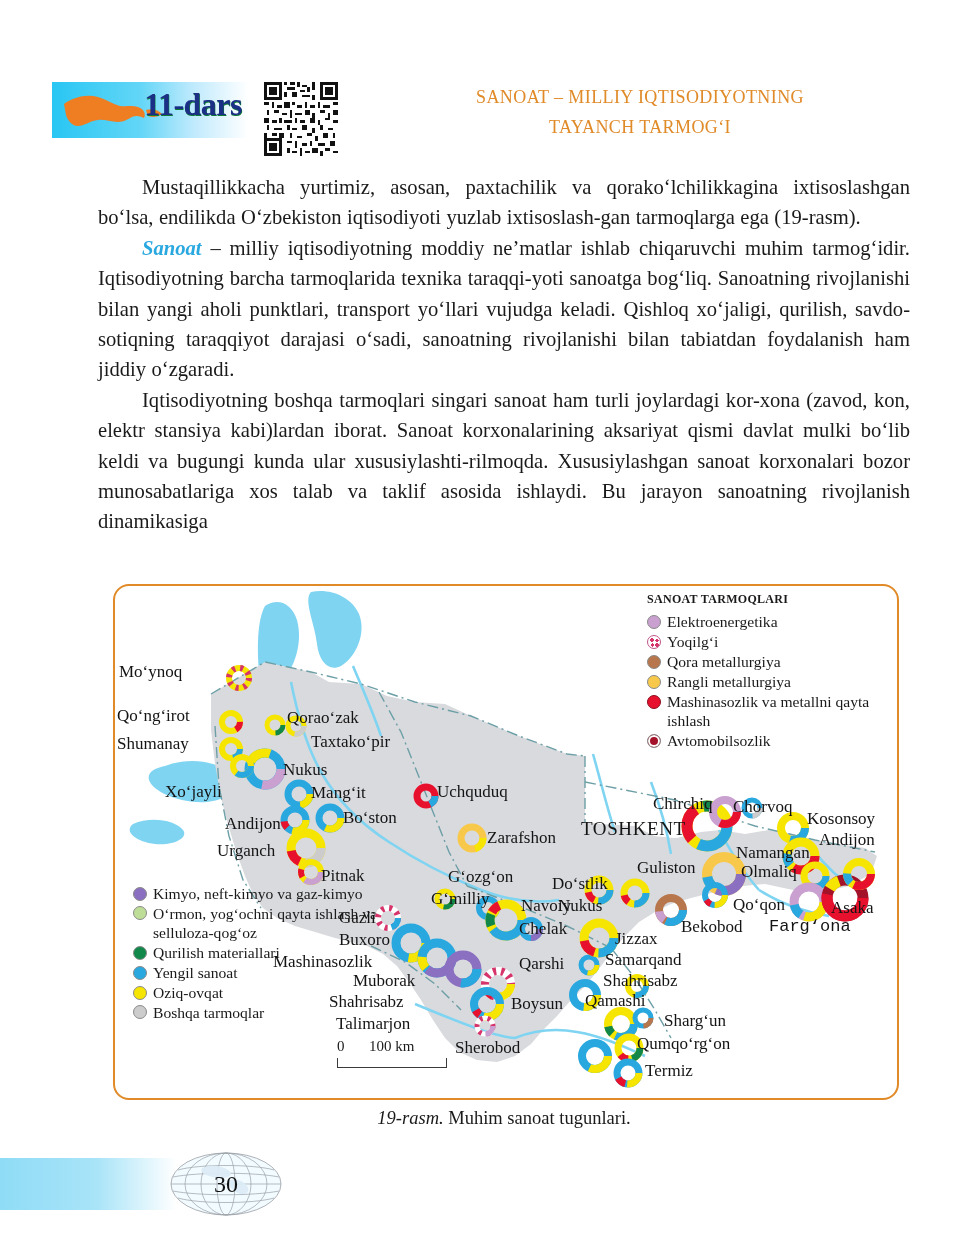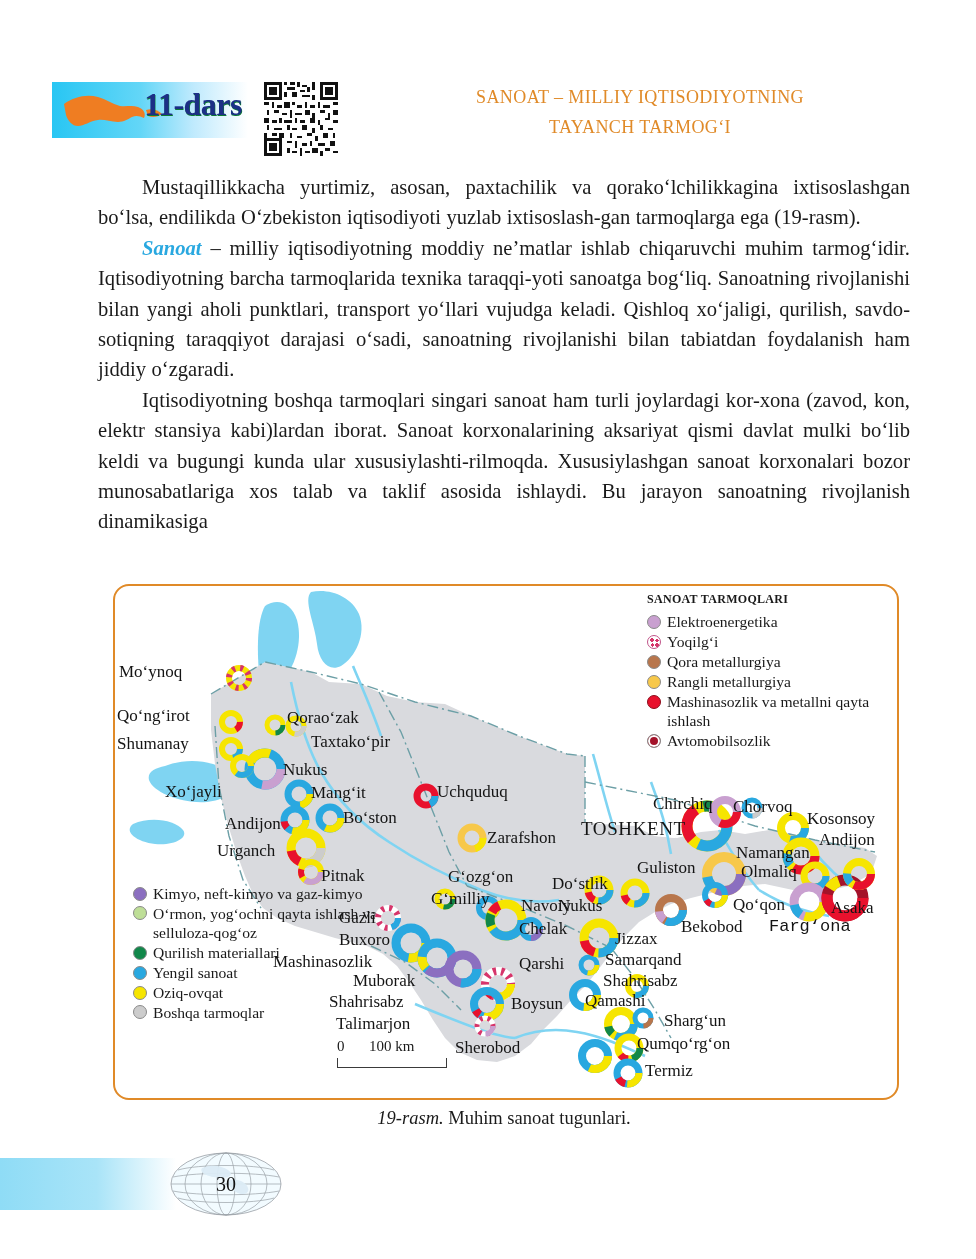--- a/index.html
+++ b/index.html
@@ -113,21 +113,21 @@
 
   
   .footer-band {
     position:absolute; left:0; top:1158px; width:176px; height:52px;
     background:linear-gradient(90deg,#8fdcf6 0%, #a9e4f8 55%, #ffffff 100%);
   }
   .page-globe { position:absolute; left:168px; top:1150px; width:116px; height:68px; }
   .page-number {
     position:absolute; left:168px; top:1150px; width:116px; height:68px;
     display:flex; align-items:center; justify-content:center;
-    font-size:20px; color:#111;
+    font-size:24px; color:#111;
   }
 </style>
 </head>
 <body>
 
 <div class="header">
 
   <div class="lesson-badge">
     <svg class="uz-map-shape" viewBox="0 0 110 46">
       <path d="M4 16 C14 9 26 6 38 9 C46 11 52 16 60 18 C66 19 72 17 78 19

